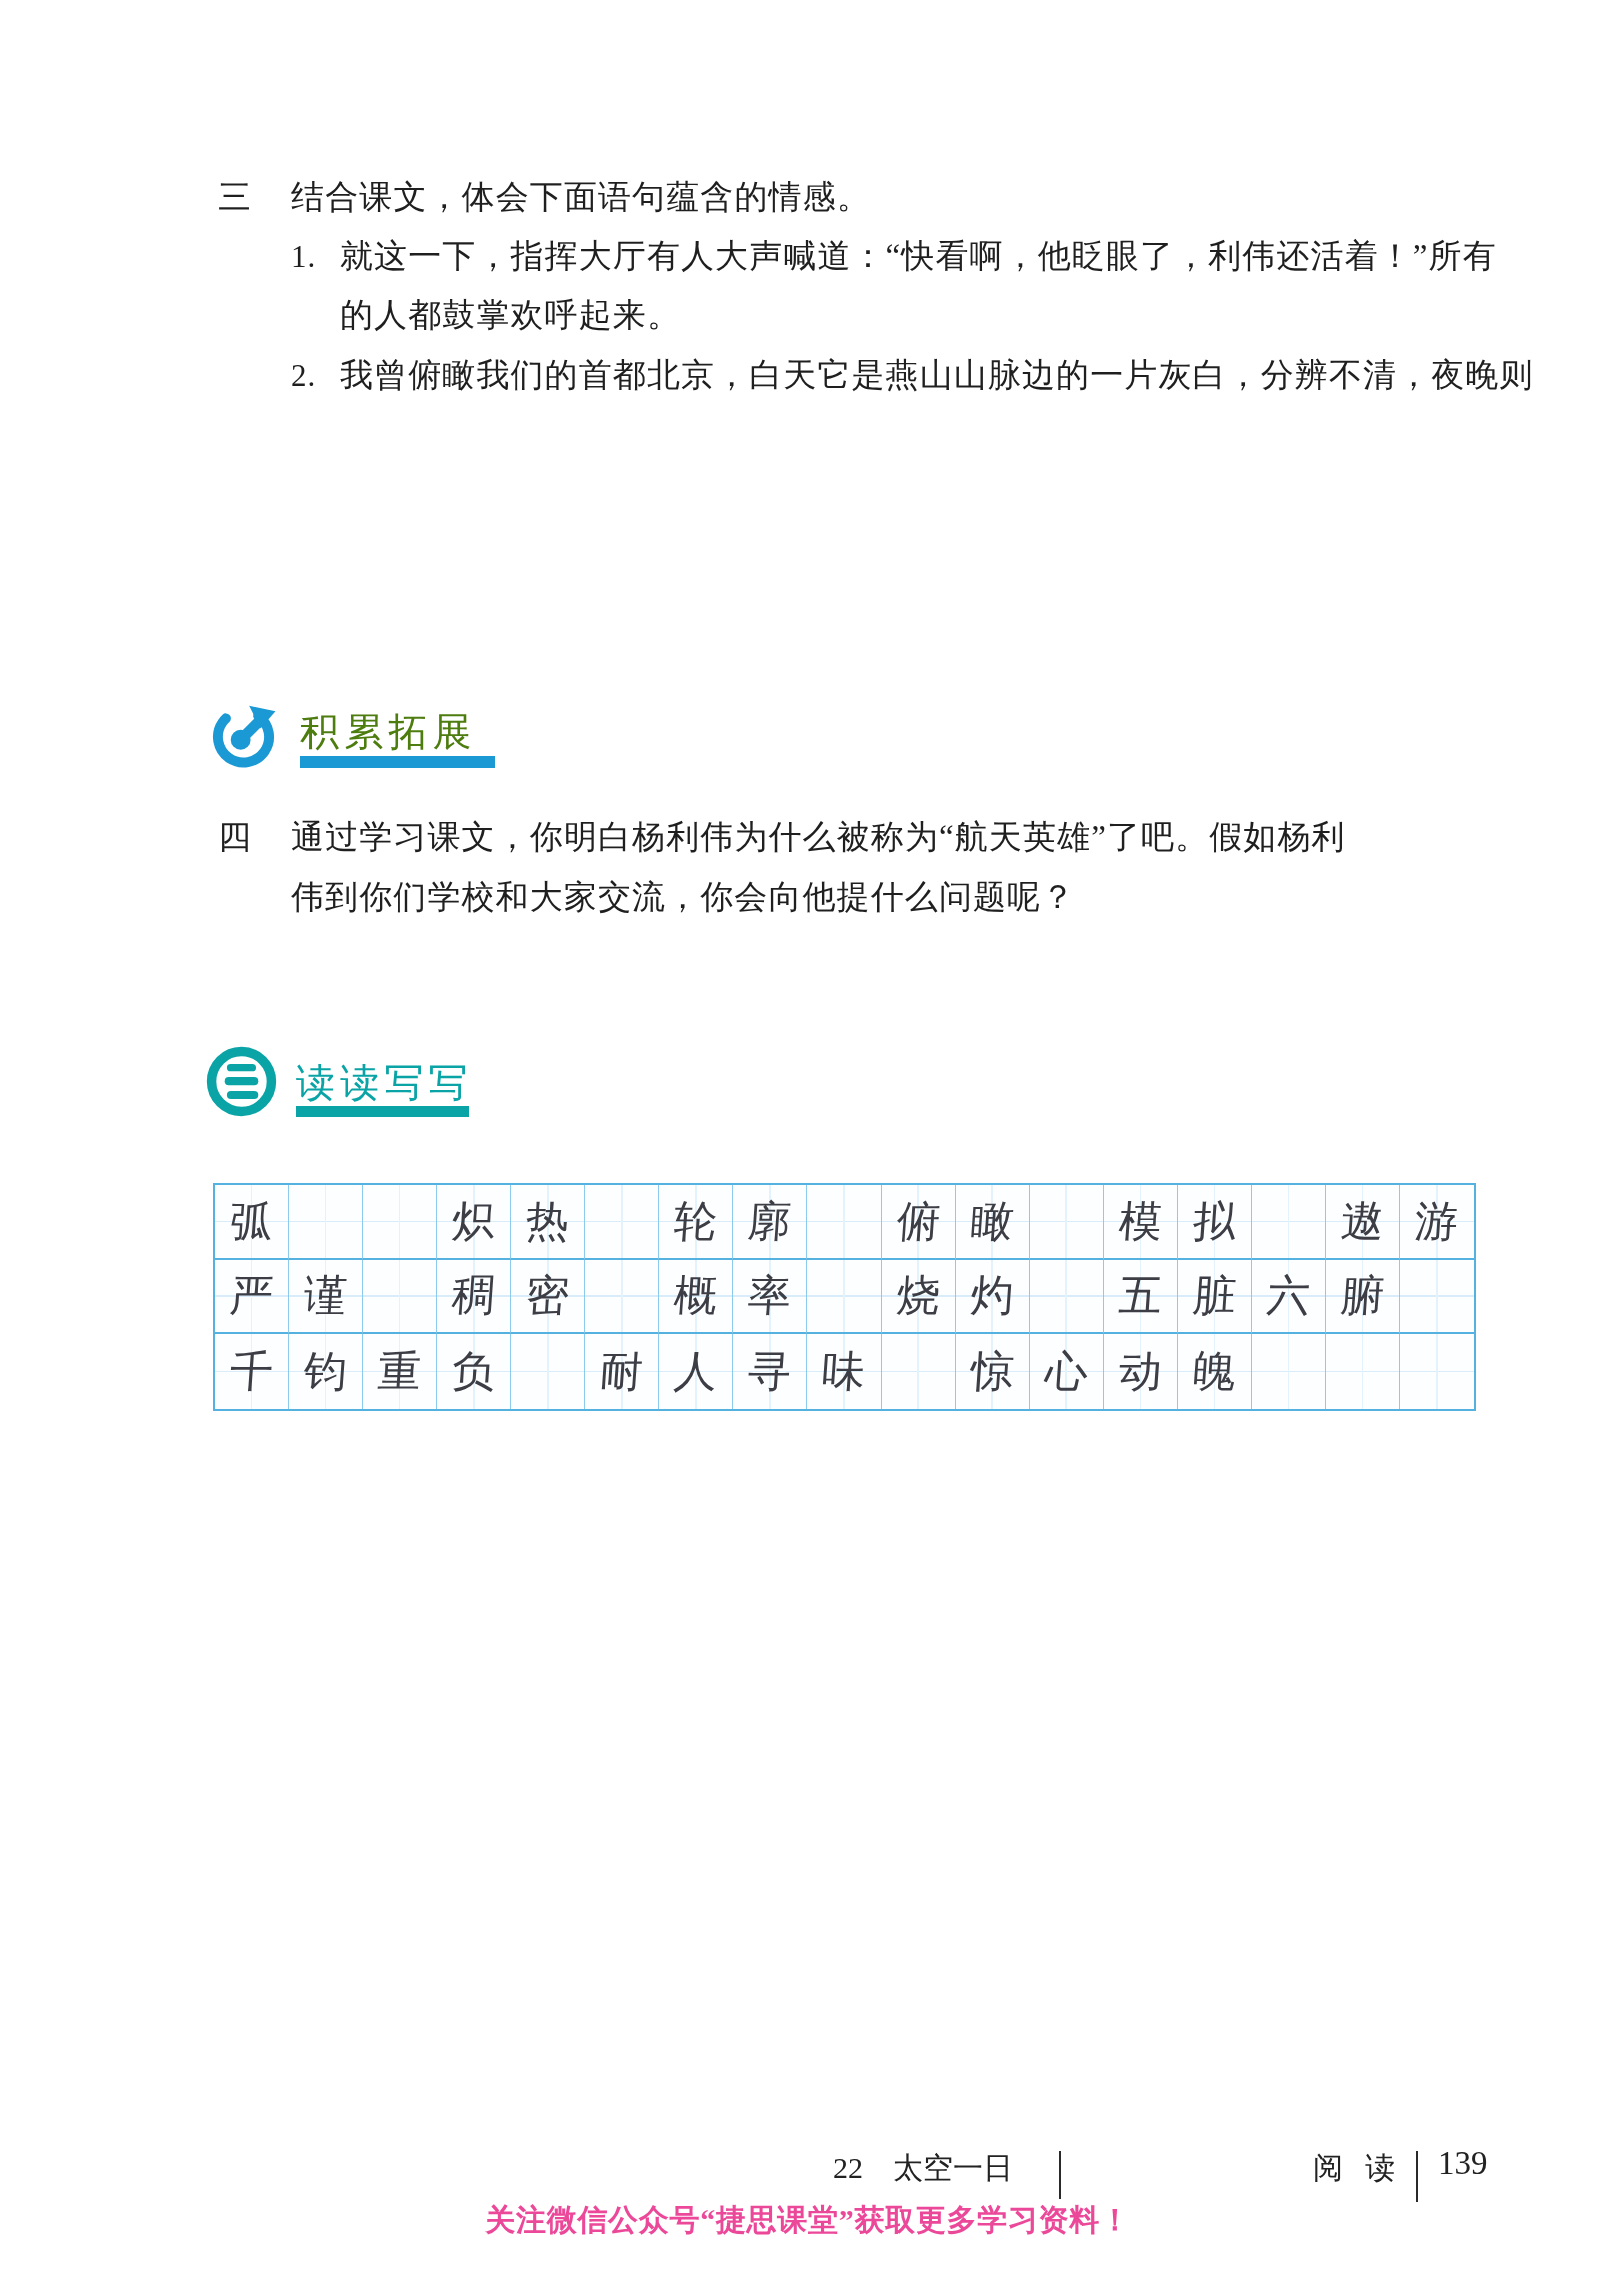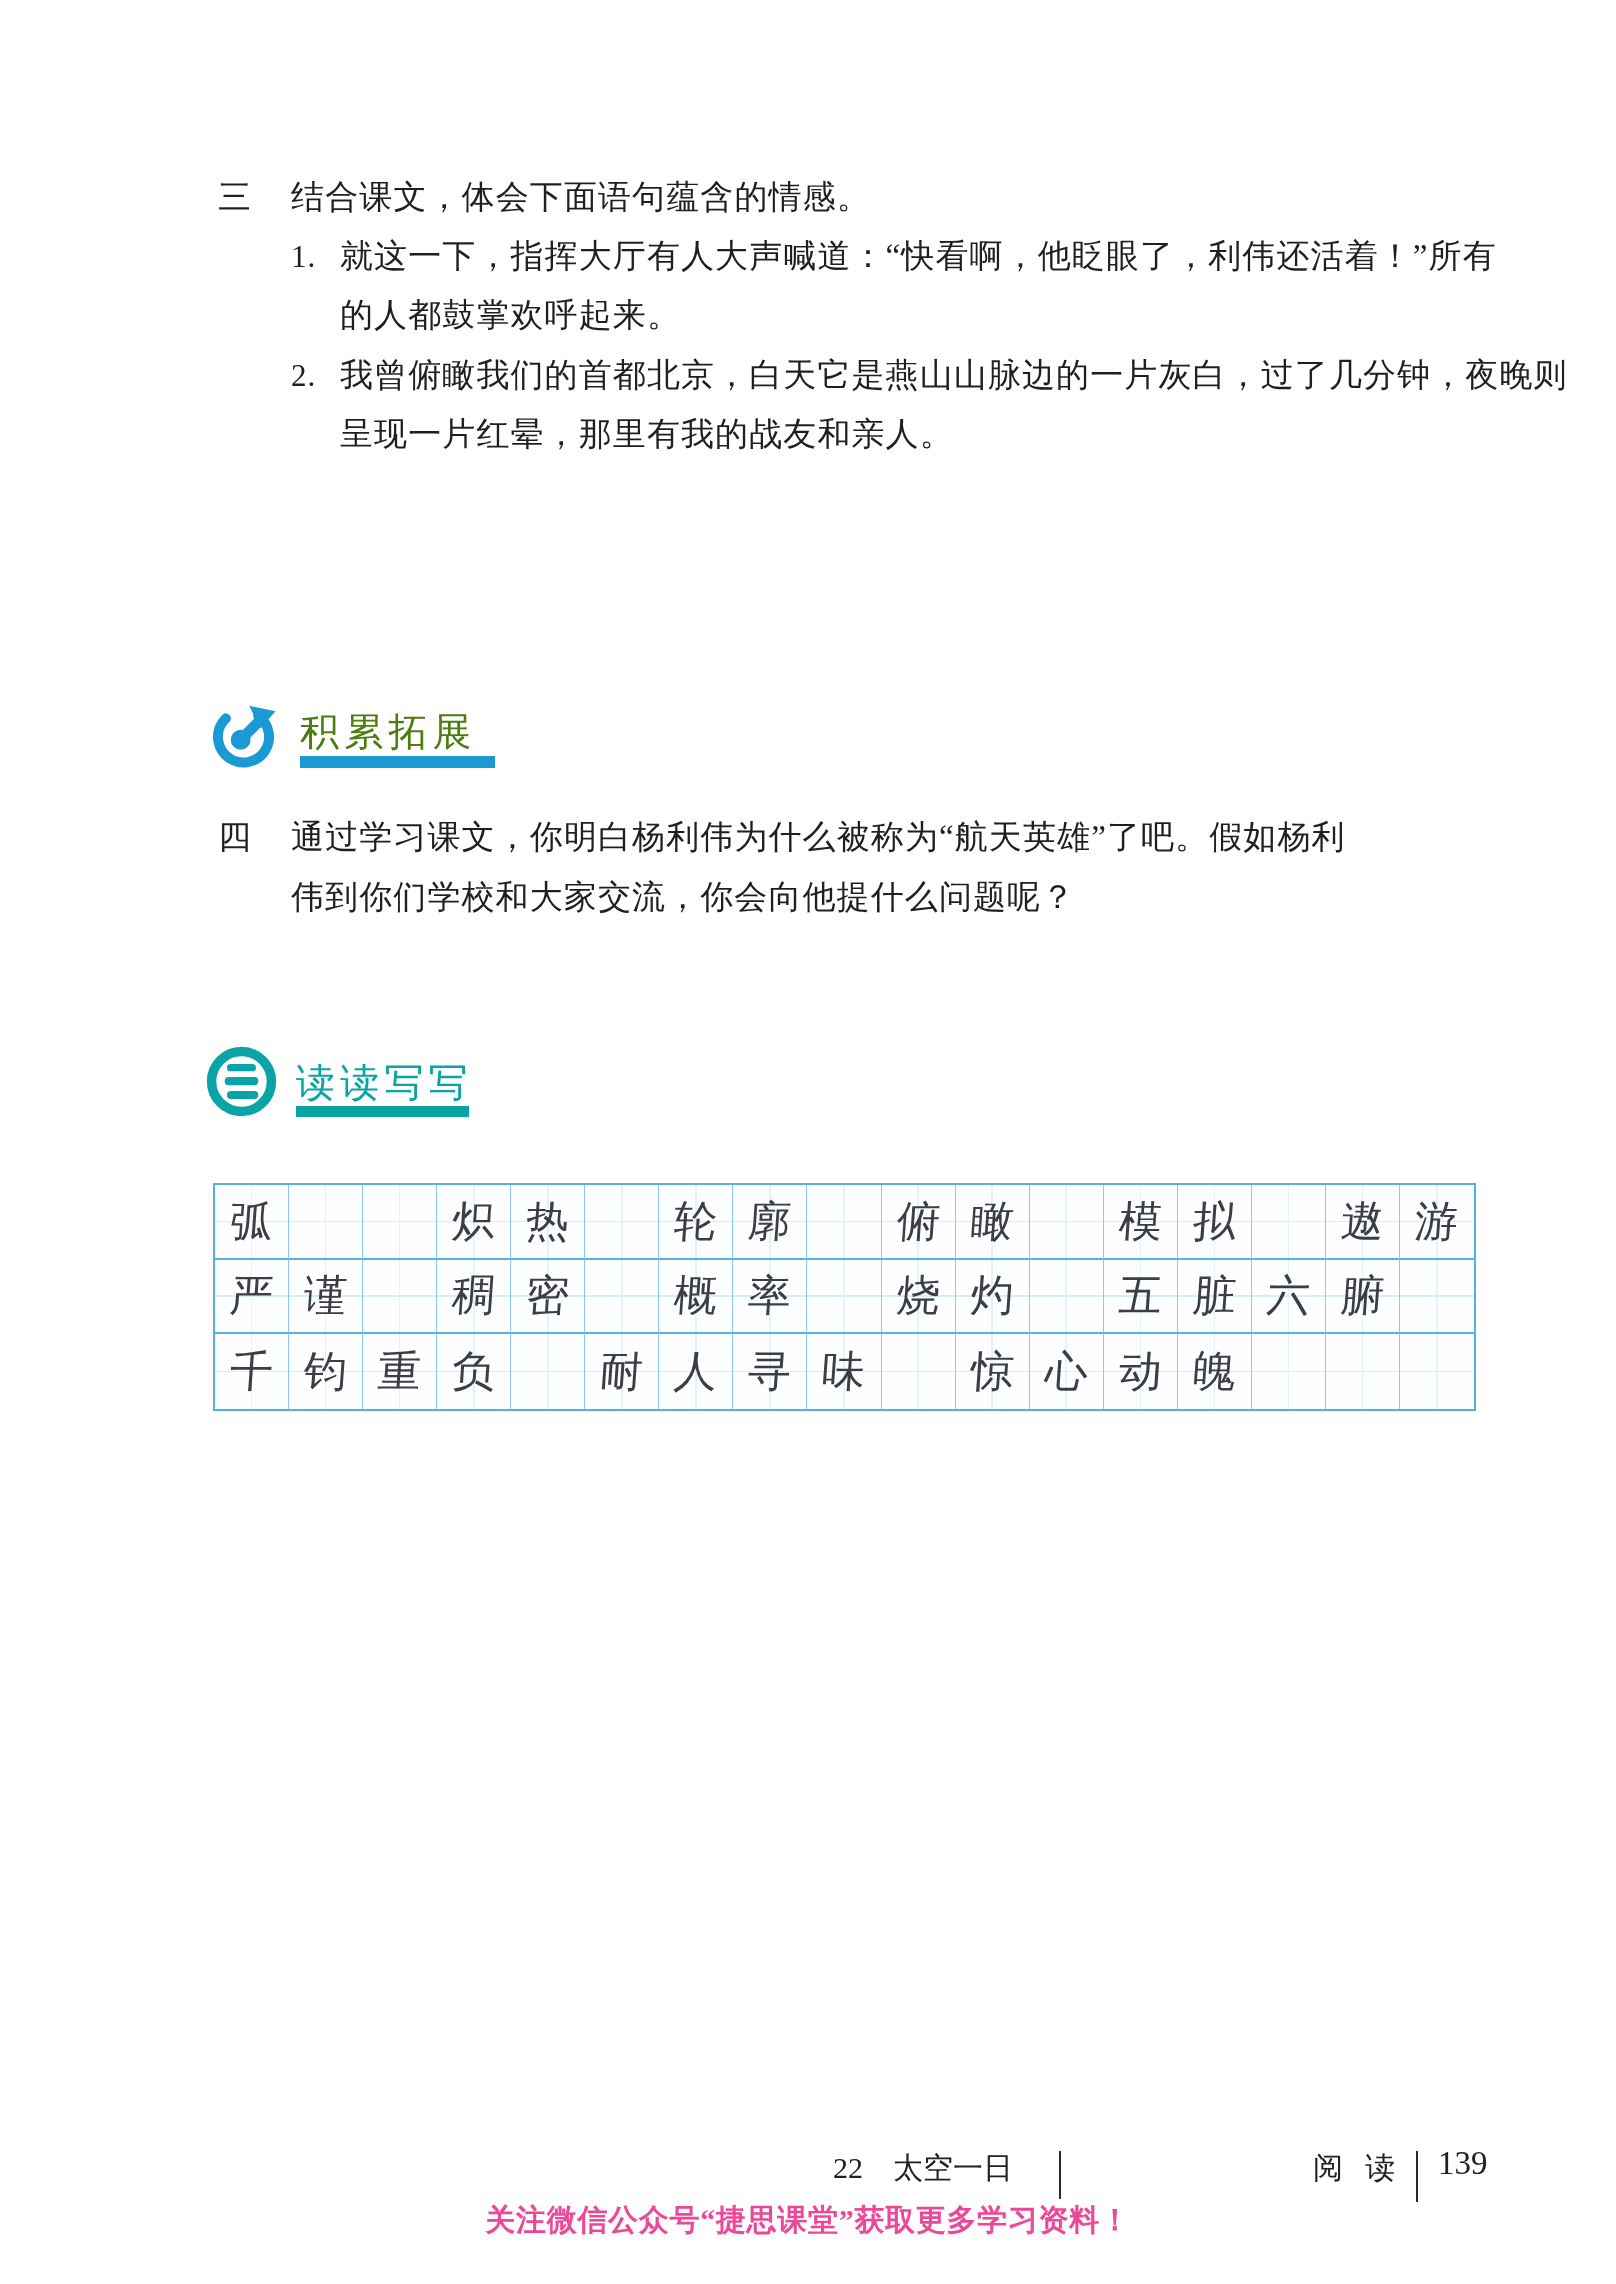--- a/index.html
+++ b/index.html
@@ -39,23 +39,22 @@
   <div class="tline" style="left:218px;top:178px;">
     <span class="sec-label">三</span><span>结合课文，体会下面语句蕴含的情感。</span>
   </div>
 
   <div class="tline" style="left:291px;top:237px;">
     <span class="item-num">1.</span><span>就这一下，指挥大厅有人大声喊道：“快看啊，他眨眼了，利伟还活着！”所有</span>
   </div>
   <div class="tline" style="left:340px;top:296px;">的人都鼓掌欢呼起来。</div>
 
   <div class="tline" style="left:291px;top:356px;">
-    <span class="item-num">2.</span><span>我曾俯瞰我们的首都北京，白天它是燕山山脉边的一片灰白，过了几分钟，夜晚则</span>
-  </div>
-  <div class="tline" style="left:340px;top:415px;">呈现一片红晕，那里有我的战友和亲人。</div>
+    <span class="item-num">2.</span><span>我曾俯瞰我们的首都北京，白天它是燕山山脉边的一片灰白，分辨不清，夜晚则</span>
+  </div>
 
 
   <div class="hd-icon" style="left:208px;top:700px;width:71px;height:71px;">
     <svg width="71" height="71" viewBox="0 0 100 100">
       <circle cx="50" cy="52" r="36" fill="none" stroke="#1b99d5" stroke-width="14" stroke-dasharray="176 51" stroke-dashoffset="0" transform="rotate(-55 50 52)" stroke-linecap="round"></circle>
       <circle cx="46" cy="56" r="14" fill="#1b99d5"></circle>
       <path d="M46 56 L70 32" stroke="#1b99d5" stroke-width="15" stroke-linecap="round"></path>
       <polygon points="58,8 95,16 74,40" fill="#1b99d5"></polygon>
     </svg>
   </div>

